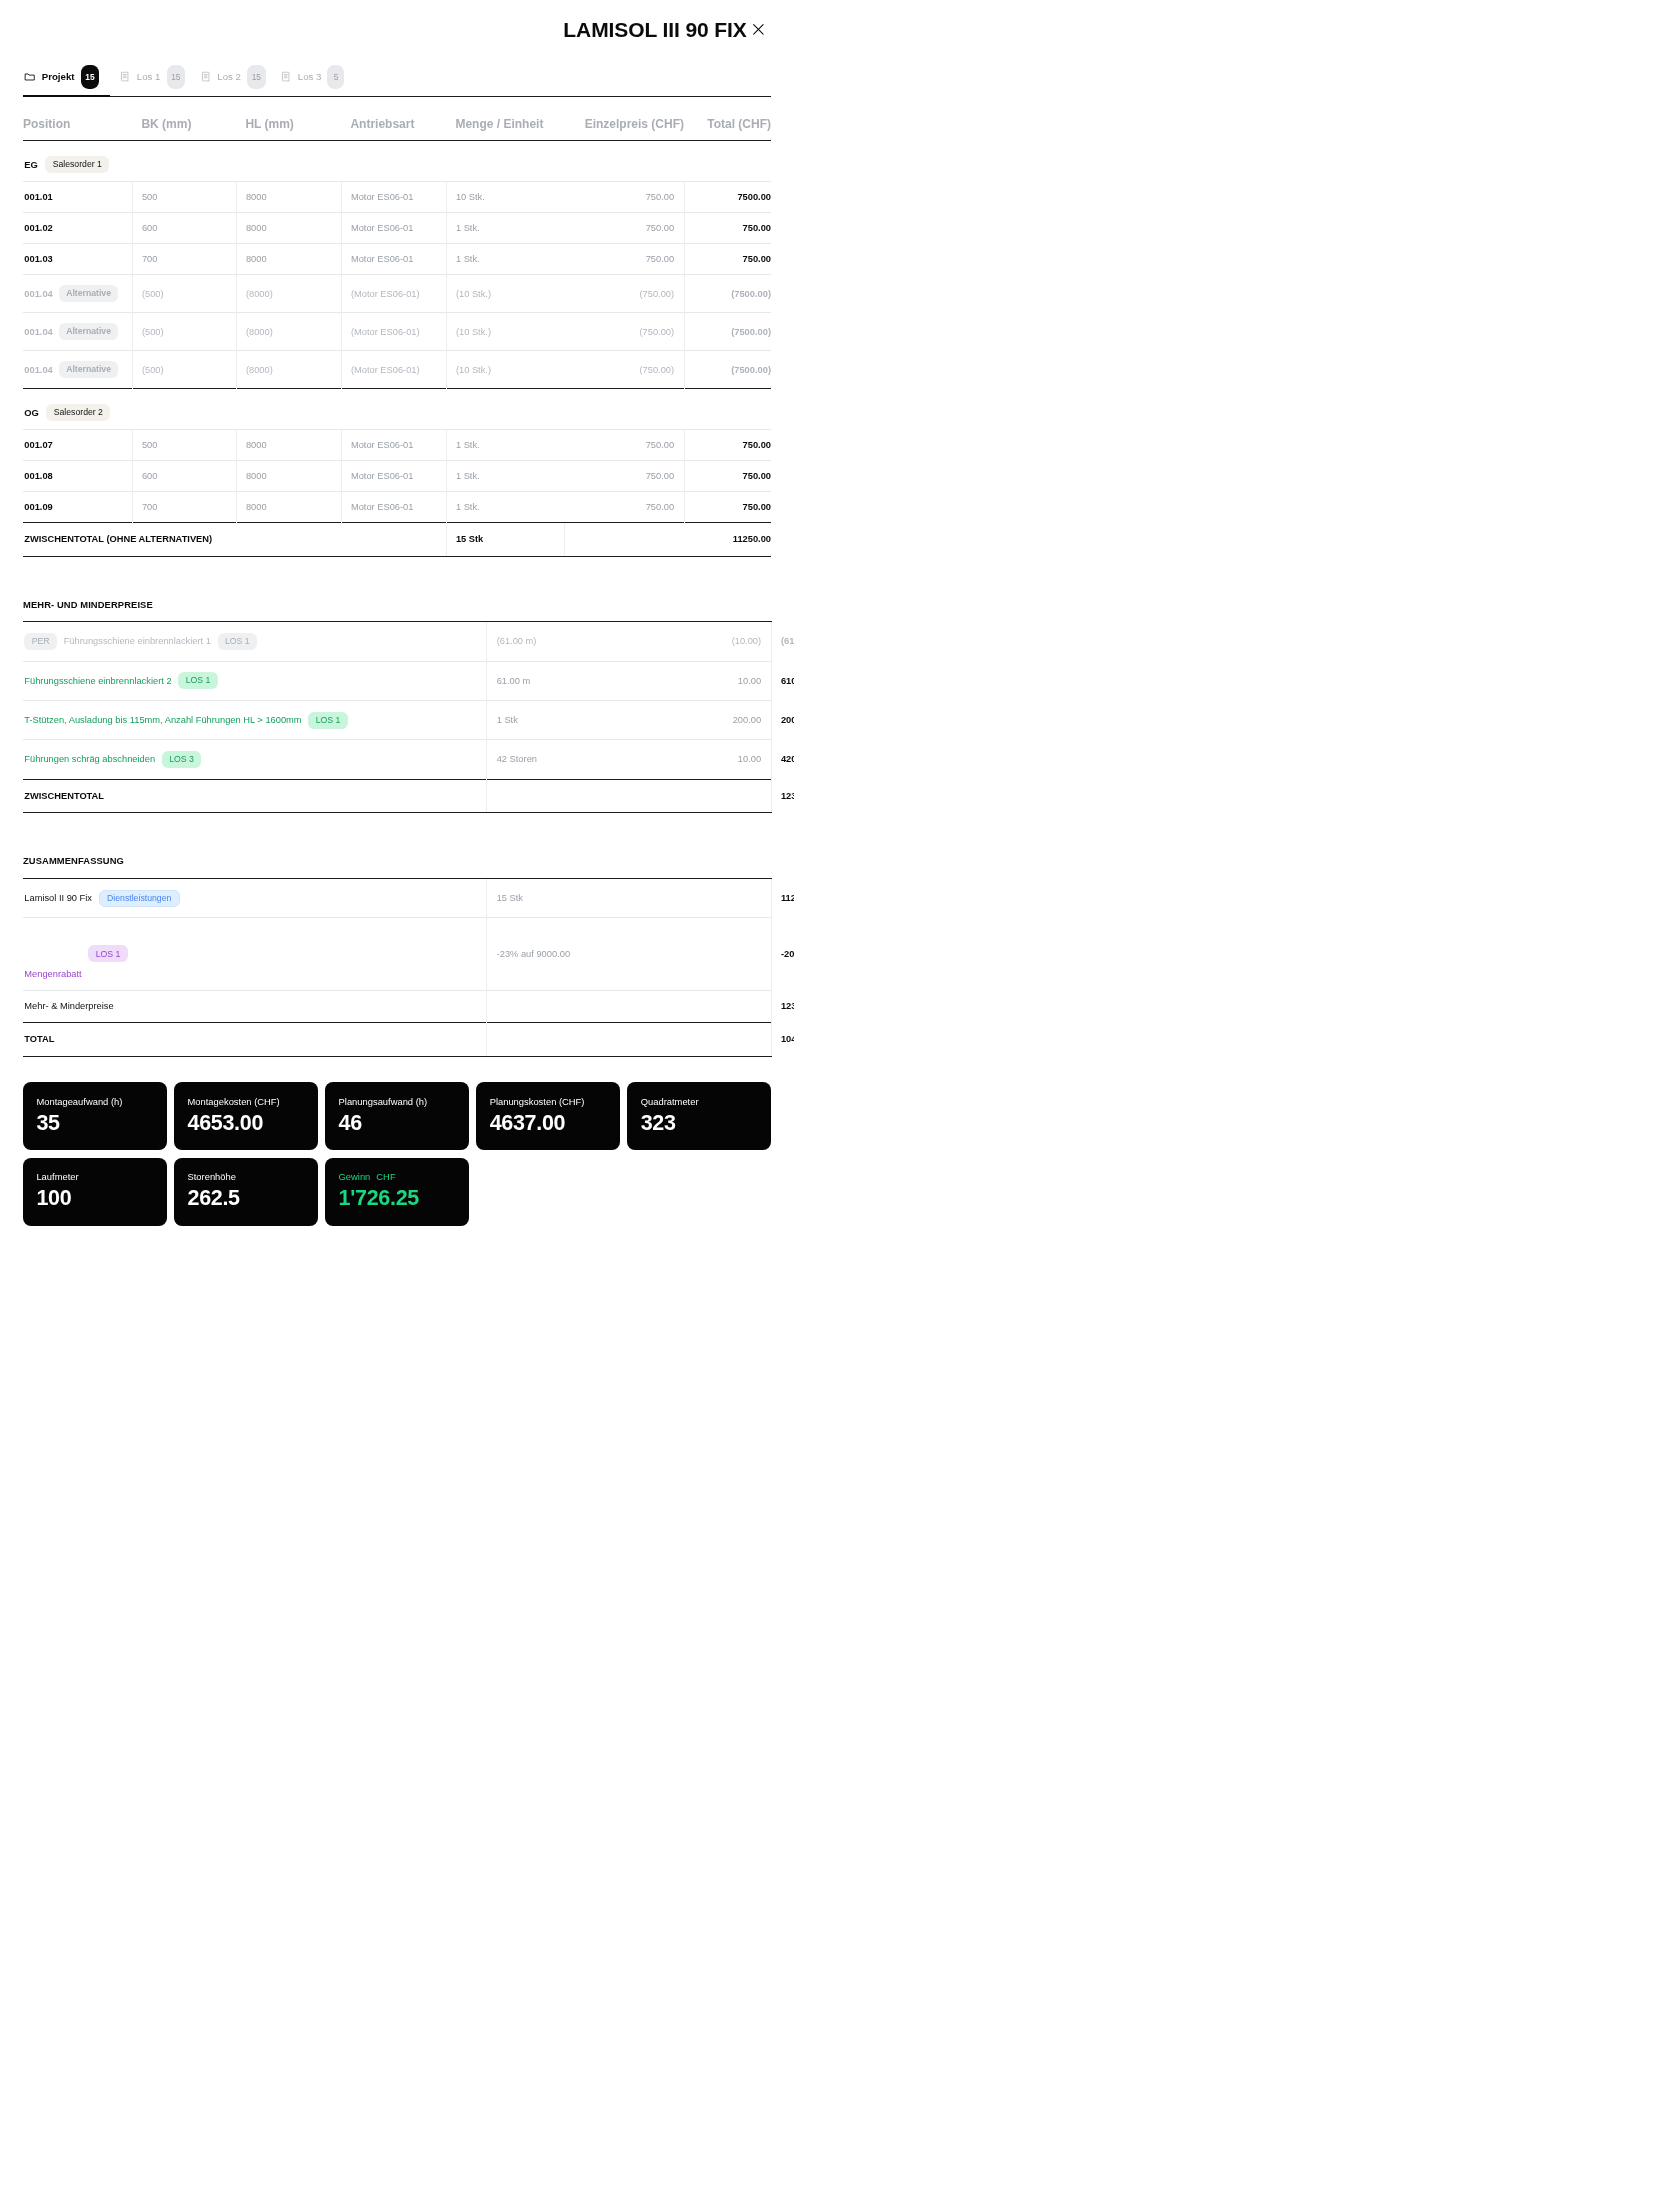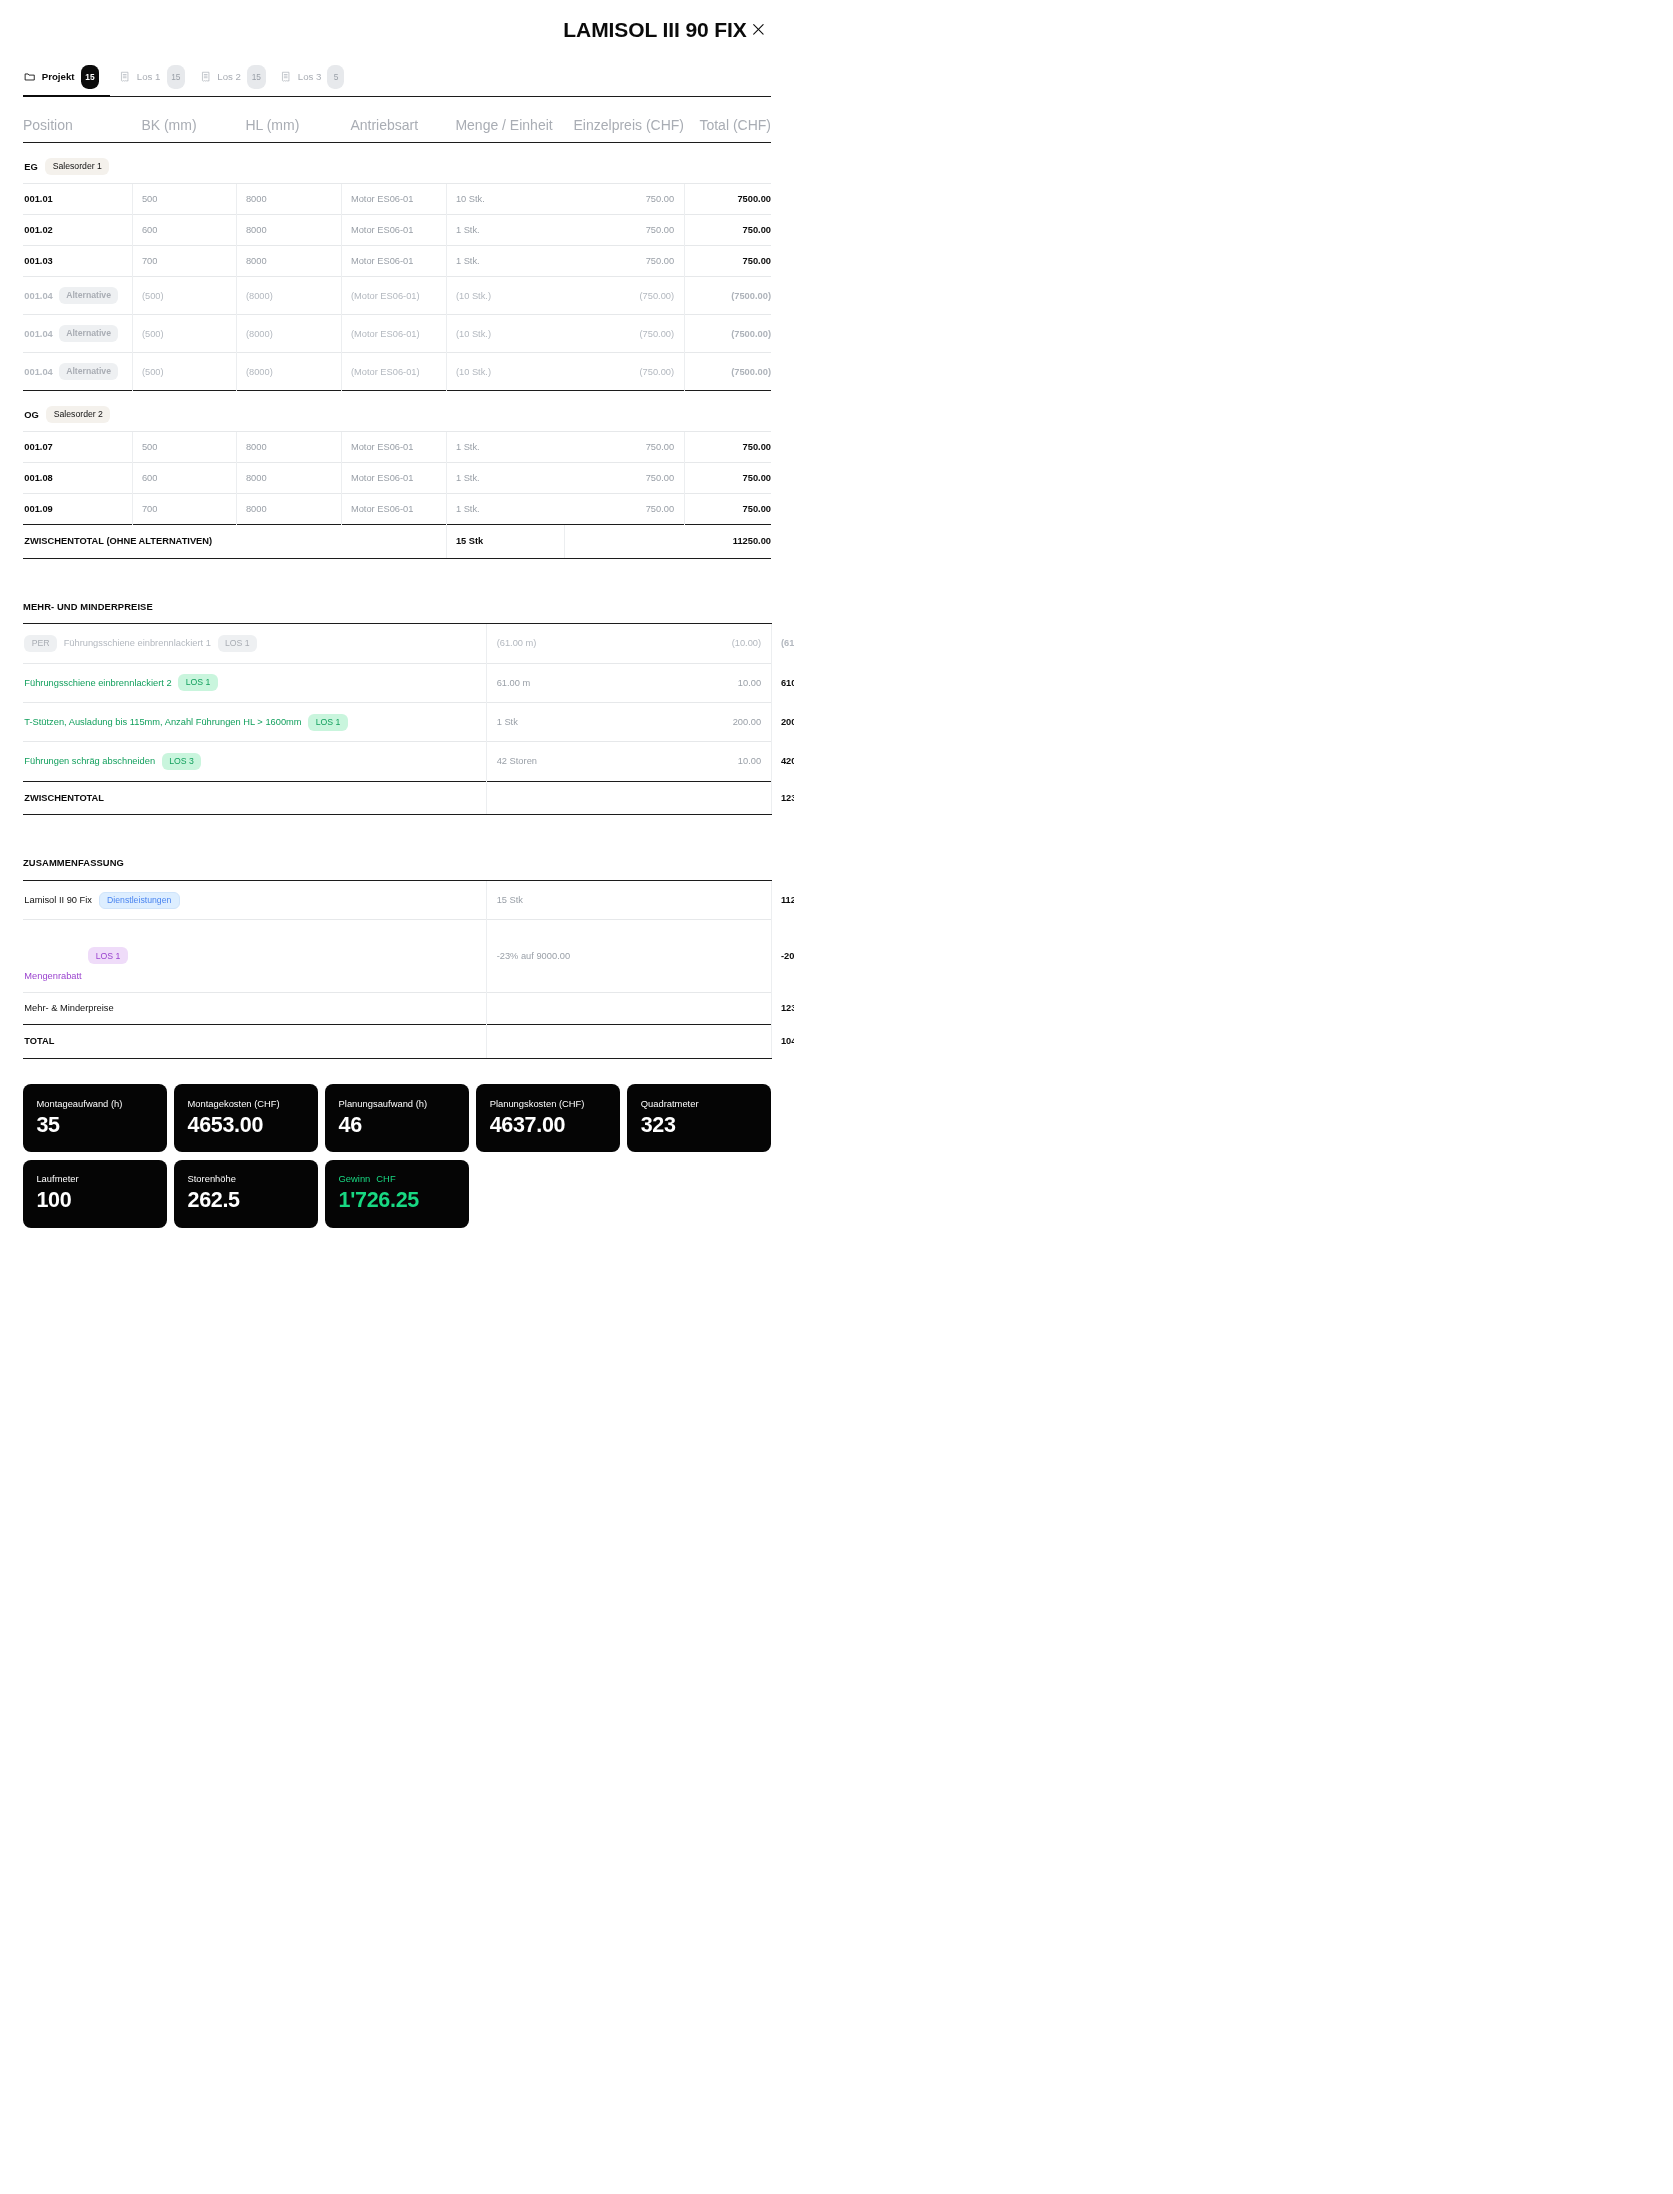--- a/index.html
+++ b/index.html
@@ -60,21 +60,21 @@
   table.grid { width: 100%; border-collapse: collapse; table-layout: fixed; }
   table.grid col.c-pos   { width: 109px; }
   table.grid col.c-bk    { width: 104px; }
   table.grid col.c-hl    { width: 105px; }
   table.grid col.c-an    { width: 105px; }
   table.grid col.c-me    { width: 118px; }
   table.grid col.c-ep    { width: 120px; }
   table.grid col.c-to    { width: 87px; }
 
   th.colhead {
-    font-size: 14px; font-weight: 400; color: #a9adb4;
+    font-size: 12px; font-weight: 700; color: #a9adb4;
     text-align: left; padding: 20px 0 9.4px 0; vertical-align: bottom;
   }
   th.colhead.r { text-align: right; }
   th.colhead.pad { padding-left: 9.4px; }
 
   td.cell {
     font-size: 9.3px; color: #9aa0a8; padding: 10px 9.4px;
     border-top: 0.7px solid #e6e8ea; vertical-align: middle;
     white-space: nowrap; overflow: hidden; text-overflow: ellipsis;
   }

